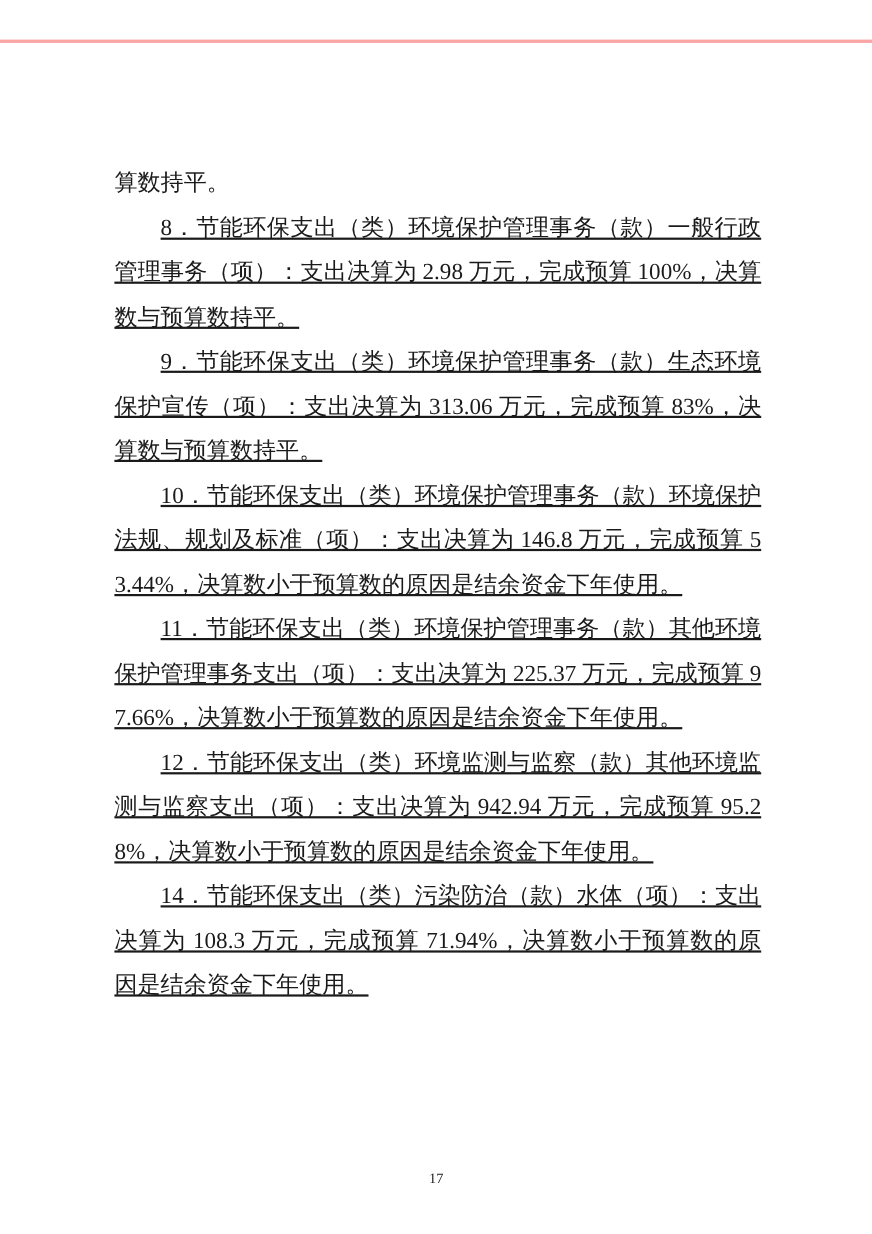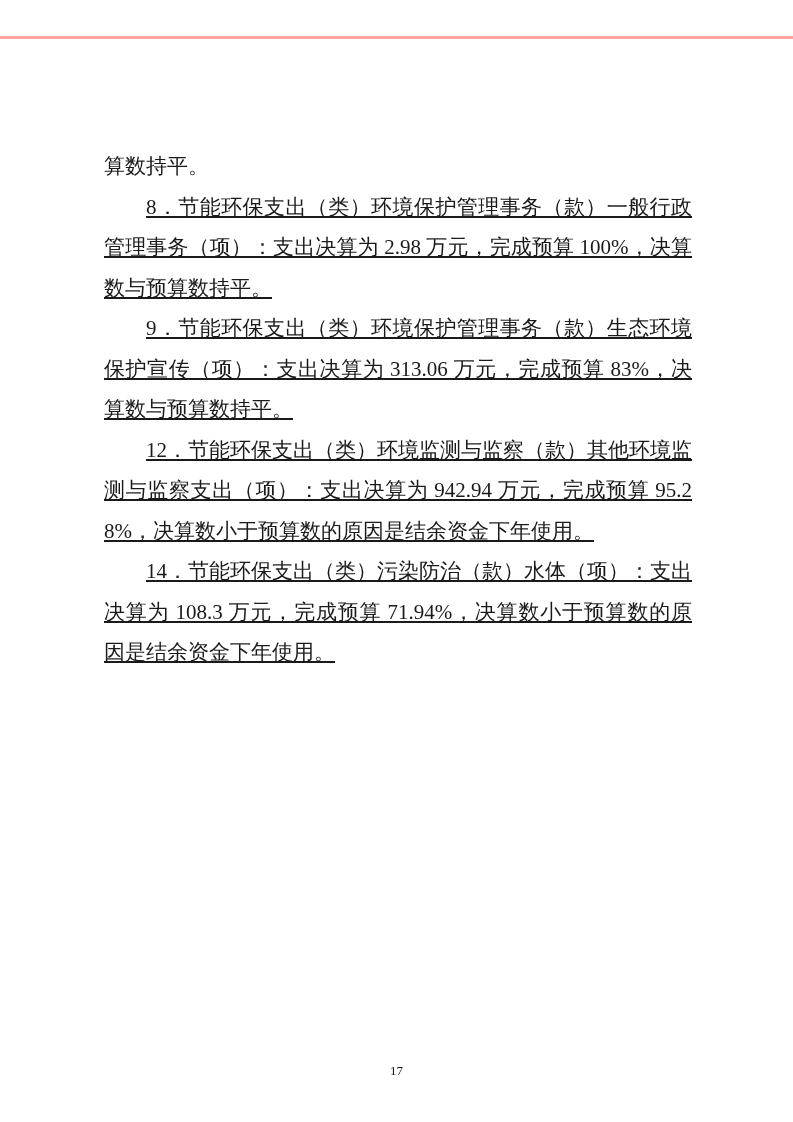--- a/index.html
+++ b/index.html
@@ -50,17 +50,19 @@
   }
 </style>
 </head>
 <body>
 
 <div class="page">
   <div class="content">
     <p class="para">算数持平。</p>
     <p class="para indent">8．节能环保支出（类）环境保护管理事务（款）一般行政管理事务（项）：支出决算为 2.98 万元，完成预算 100%，决算数与预算数持平。</p>
     <p class="para indent">9．节能环保支出（类）环境保护管理事务（款）生态环境保护宣传（项）：支出决算为 313.06 万元，完成预算 83%，决算数与预算数持平。</p>
+    <p class="para indent">10．节能环保支出（类）环境保护管理事务（款）环境保护法规、规划及标准（项）：支出决算为 146.8 万元，完成预算 53.44%，决算数小于预算数的原因是结余资金下年使用。</p>
+    <p class="para indent">11．节能环保支出（类）环境保护管理事务（款）其他环境保护管理事务支出（项）：支出决算为 225.37 万元，完成预算 97.66%，决算数小于预算数的原因是结余资金下年使用。</p>
     <p class="para indent">12．节能环保支出（类）环境监测与监察（款）其他环境监测与监察支出（项）：支出决算为 942.94 万元，完成预算 95.28%，决算数小于预算数的原因是结余资金下年使用。</p>
     <p class="para indent">14．节能环保支出（类）污染防治（款）水体（项）：支出决算为 108.3 万元，完成预算 71.94%，决算数小于预算数的原因是结余资金下年使用。</p>
   </div>
   <div class="footer">17</div>
 </div>
 
 </body></html>

